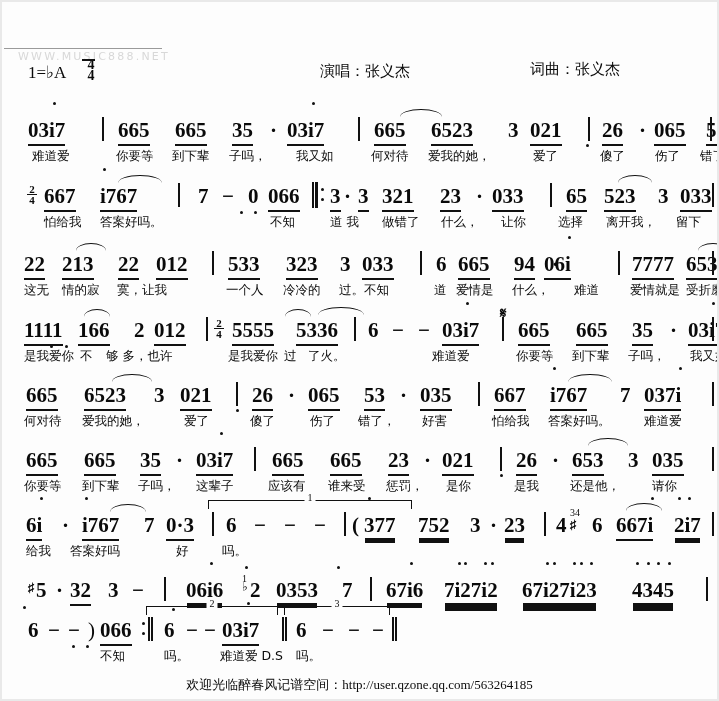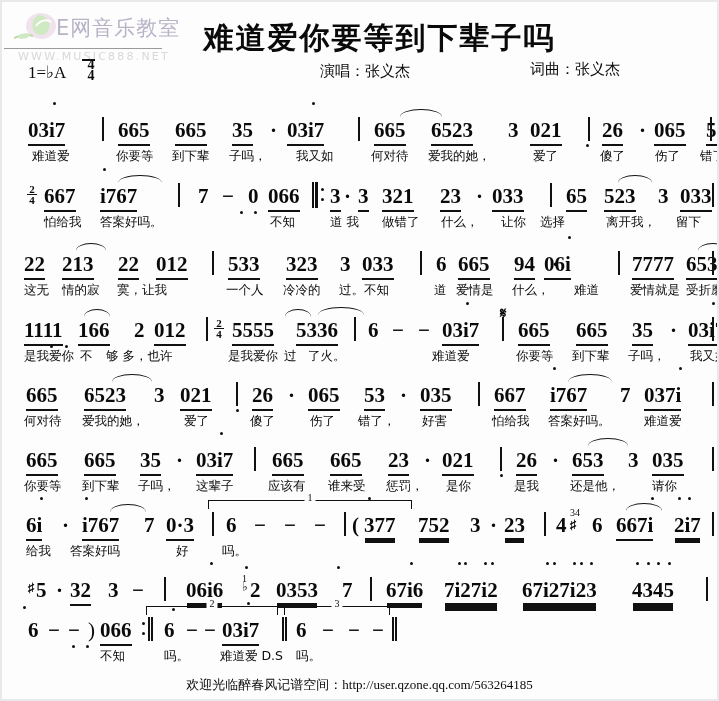--- a/index.html
+++ b/index.html
@@ -91,43 +91,32 @@
     position:absolute;left:0;top:676px;width:719px;text-align:center;
     font-family:"Liberation Serif","DejaVu Serif",serif;font-size:13px;
   }
   .border{position:absolute;inset:0;border:2px solid #e9e9e9;pointer-events:none;}
 </style>
 </head>
 <body>
 
 <div class="sheet">
 
-  <div class="logo-box">
-    <svg class="logo-leaf" viewBox="0 0 44 34">
-      <ellipse cx="27" cy="14" rx="15" ry="13" fill="#f0e3ee"></ellipse>
-      <path d="M26 3 C34 5 38 12 34 19 C30 25 21 24 19 17 C17 10 20 4 26 3 Z" fill="#cfe9c2"></path>
-      <path d="M22 14 C26 8 33 7 37 10" stroke="#ffffff" stroke-width="2" fill="none"></path>
-      <path d="M0 26 C8 22 14 22 19 24" stroke="#bcd9a8" stroke-width="2" fill="none"></path>
-      <ellipse cx="10" cy="24" rx="6" ry="2.6" fill="#cfe9c2" transform="rotate(-12 10 24)"></ellipse>
-    </svg>
-    <div class="logo-text">E网音乐教室</div>
-  </div>
   <div class="logo-rule"></div>
   <div class="logo-url">WWW.MUSIC888.NET</div>
 
   <div class="keysig">
     <span>1=♭A</span>
   </div>
   <div class="timesig">
     <span class="num">4</span>
     <span class="bar"></span>
     <span class="num">4</span>
   </div>
 
-  <div class="title">难道爱你要等到下辈子吗</div>
   <div class="credit credit-singer">演唱：张义杰</div>
   <div class="credit credit-writer">词曲：张义杰</div>
 
   <div class="line" style="top:118px">
     <div class="notes">
       <span class="n u1" style="left:28px">03<span style="position:relative">i<i class="dot-above" style="left:4px;top:-16px"></i></span>7</span>
       <span class="bar" style="left:102px"></span>
       <span class="n u1" style="left:118px">665</span>
       <span class="n u1" style="left:175px">665</span>
       <span class="n u1" style="left:232px">35</span>
@@ -194,21 +183,21 @@
       <span class="bar" style="left:712px"></span>
     </div>
     <div class="lyrics">
       <span class="ly" style="left:44px">怕给我</span>
       <span class="ly" style="left:100px">答案好吗。</span>
       <span class="ly" style="left:270px">不知</span>
       <span class="ly" style="left:330px">道 我</span>
       <span class="ly" style="left:382px">做错了</span>
       <span class="ly" style="left:441px">什么，</span>
       <span class="ly" style="left:501px">让你</span>
-      <span class="ly" style="left:540px">选择</span>
+      <span class="ly" style="left:558px">选择</span>
       <span class="ly" style="left:606px">离开我，</span>
       <span class="ly" style="left:676px">留下</span>
     </div>
   </div>
 
   <div class="line" style="top:252px">
     <div class="notes">
       <span class="n u1" style="left:24px">22</span>
       <span class="tie" style="left:76px;top:-9px;width:30px"></span>
       <span class="n u1" style="left:62px">213</span>

